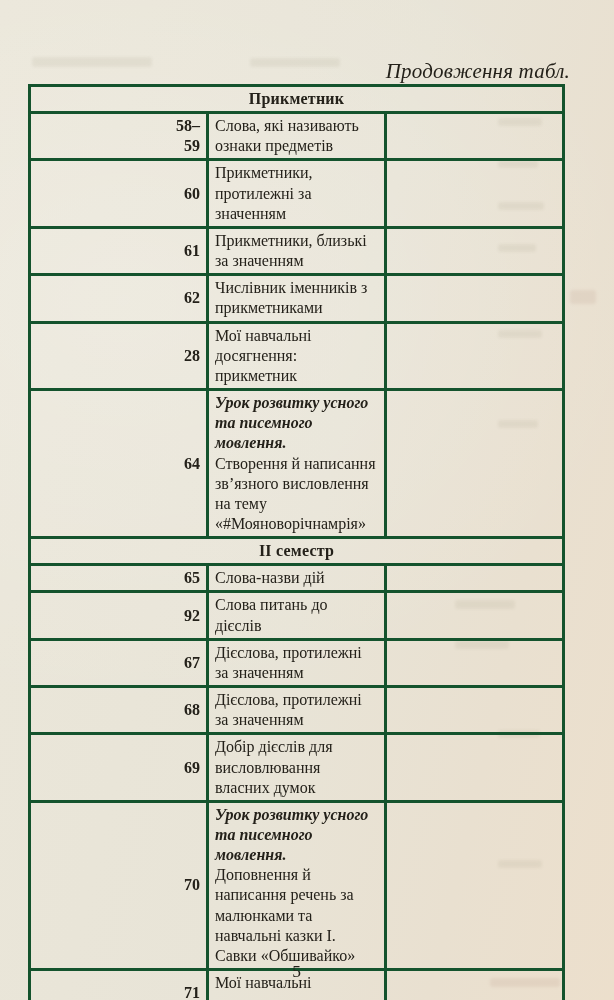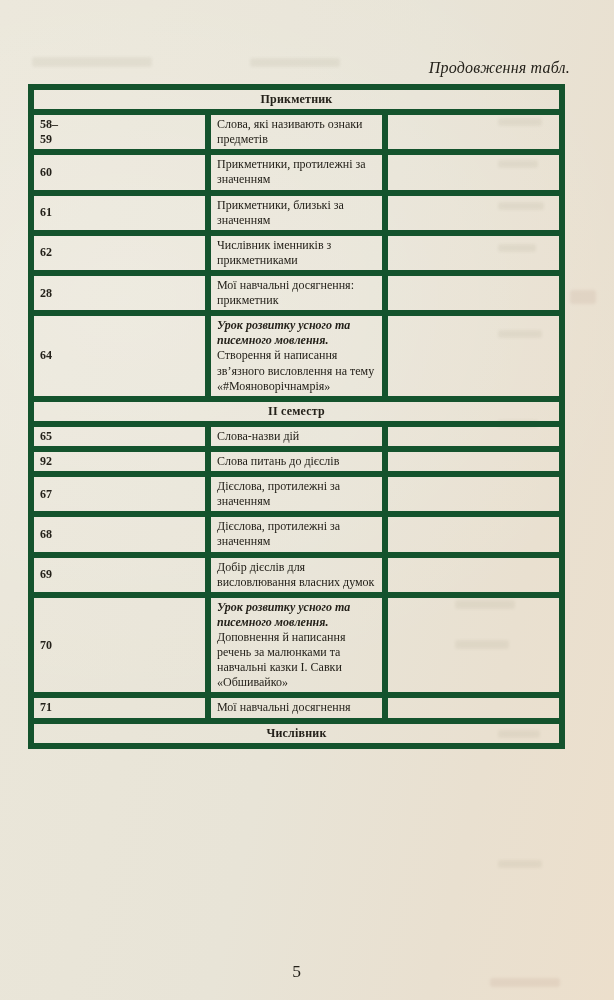--- a/index.html
+++ b/index.html
@@ -25,43 +25,43 @@
     filter: blur(1.5px);
     border-radius: 3px;
     pointer-events: none;
   }
   .bleed.pink { background: #b08a78; opacity: 0.14; }
 
   .note {
     position: absolute;
     top: 59px; right: 44px;
     font-style: italic;
-    font-size: 16px;
+    font-size: 21px;
     letter-spacing: 0.2px;
   }
 
   table.lessons {
     position: absolute;
     left: 28px; top: 84px;
     width: 537px;
     border-collapse: collapse;
     table-layout: fixed;
   }
   table.lessons { border: 2px solid #3e3a2d; }
   table.lessons td {
-    border: 6px solid #14532d;
+    border: 3px solid #14532d;
     padding: 2px 6px;
-    font-size: 12px;
+    font-size: 16px;
     line-height: 1.26;
     vertical-align: middle;
     overflow: hidden;
   }
   td.num {
     width: 36px;
-    text-align: left;
+    text-align: right;
     font-weight: bold;
     white-space: pre-line;
     padding: 2px 1px;
   }
   td.topic { width: 410px; padding-left: 10px; padding-right: 8px; }
   td.date  { width: 75px; }
   td.section {
     text-align: center;
     font-weight: bold;
     font-size: 16.5px;

